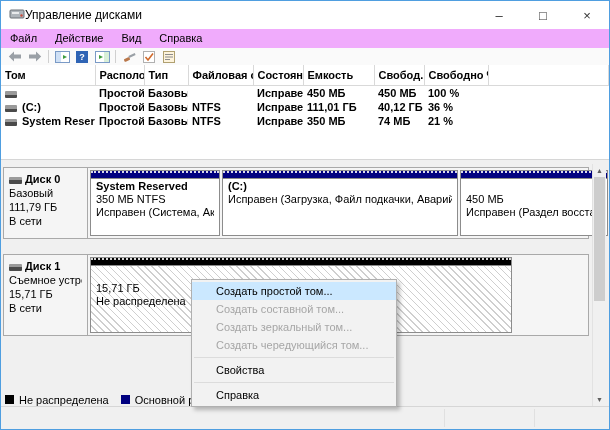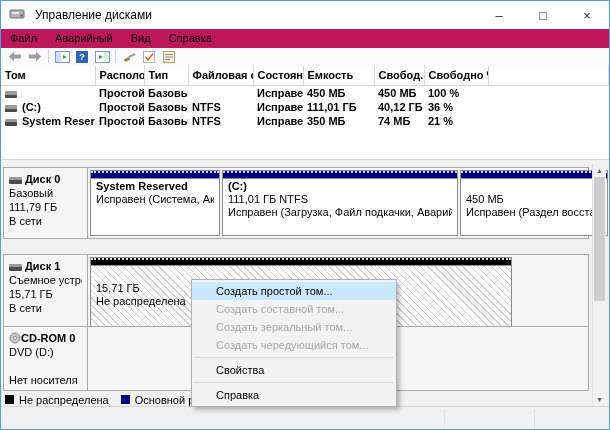--- a/index.html
+++ b/index.html
@@ -4,25 +4,25 @@
 <style>
   html,body{margin:0;padding:0;background:#fff;}
   .window{
     position:relative;width:610px;height:430px;box-sizing:border-box;
     border:1px solid #4f9ee0;background:#fff;overflow:hidden;
     font-family:"Liberation Sans",sans-serif;font-size:11px;color:#000;
   }
   
   .titlebar{position:absolute;top:0;left:0;right:0;height:28px;background:#fff;display:flex;align-items:center;}
   .app-icon{margin-left:8px;flex:0 0 auto;}
-  .title-text{margin-left:10px;font-size:12px;}
+  .title-text{margin-left:0;font-size:12px;}
   .controls{margin-left:auto;display:flex;height:100%;}
   .ctrl{width:44px;display:flex;align-items:center;justify-content:center;font-size:13px;color:#333;}
   
-  .menubar{position:absolute;top:28px;left:0;right:0;height:19px;background:#be185d;display:flex;align-items:center;}
+  .menubar{position:absolute;top:28px;left:0;right:0;height:19px;background:#f0abfc;display:flex;align-items:center;}
   .menu-item{padding:0 9px;line-height:19px;}
   
   .toolbar{position:absolute;top:47px;left:0;right:0;height:17px;background:#fafafa;border-bottom:1px solid #d9d9d9;display:flex;align-items:center;padding-left:4px;}
   .tb-btn{display:flex;align-items:center;justify-content:center;width:20px;height:16px;}
   .tb-sep{width:1px;height:13px;background:#d0d0d0;margin:0 3px;}
   .help-box{width:12px;height:12px;background:#2f64b5;color:#fff;font-weight:bold;font-size:9px;display:flex;align-items:center;justify-content:center;}
   
   .listpanel{position:absolute;top:64px;left:0;right:0;height:94px;background:#fff;overflow:hidden;}
   table.vols{border-collapse:collapse;table-layout:fixed;width:100%;}
   table.vols th{font-weight:bold;text-align:left;border-right:1px solid #d9d9d9;border-bottom:1px solid #d9d9d9;padding:2px 4px;height:16px;white-space:nowrap;overflow:hidden;}
@@ -87,21 +87,21 @@
     <span class="title-text">Управление дисками</span>
     <div class="controls">
       <div class="ctrl">–</div>
       <div class="ctrl">□</div>
       <div class="ctrl">×</div>
     </div>
   </div>
 
   <div class="menubar">
     <span class="menu-item">Файл</span>
-    <span class="menu-item">Аварийный</span>
+    <span class="menu-item">Действие</span>
     <span class="menu-item">Вид</span>
     <span class="menu-item">Справка</span>
   </div>
 
   <div class="toolbar">
     <span class="tb-btn">
       <svg width="14" height="11" viewBox="0 0 14 11">
           <path d="M6 0.5 L0.8 5.5 L6 10.5 L6 7.5 L13 7.5 L13 3.5 L6 3.5 Z" fill="#9aa0a6"></path>
         </svg>
     </span>
@@ -224,28 +224,28 @@
         <div class="disk-name"><span class="disk-hw-icon"></span><span>Диск 0</span></div>
         <div class="disk-meta">Базовый</div>
         <div class="disk-meta">111,79 ГБ</div>
         <div class="disk-meta">В сети</div>
       </div>
       <div class="disk-graph">
         <div class="part w-sr">
           <div class="part-bar" style="background-color: rgb(0, 0, 128);"></div>
           <div class="part-body">
             <div class="part-title">System Reserved</div>
+            <div class="part-line">350 МБ NTFS</div>
             <div class="part-line">Исправен (Система, Акти</div>
           </div>
         </div>
         <div class="part w-c">
           <div class="part-bar" style="background-color: rgb(0, 0, 128);"></div>
           <div class="part-body">
             <div class="part-title">(C:)</div>
-            <div class="part-line">111,01 ГБ NTFS</div>
             <div class="part-line">Исправен (Загрузка, Файл подкачки, Аварийный дам</div>
           </div>
         </div>
         <div class="part w-rec">
           <div class="part-bar" style="background-color: rgb(0, 0, 128);"></div>
           <div class="part-body">
             <div class="part-title"></div>
             <div class="part-line">450 МБ</div>
             <div class="part-line">Исправен (Раздел восстан</div>
           </div>
@@ -264,32 +264,20 @@
         <div class="part unalloc">
           <div class="part-bar" style="background-color: rgb(0, 0, 0);"></div>
           <div class="part-body unalloc-body">
             <div class="part-line">15,71 ГБ</div>
             <div class="part-line">Не распределена</div>
           </div>
         </div>
       </div>
     </div>
 
-    <div class="disk-row row-cdrom">
-      <div class="disk-label">
-        <div class="disk-name"><span><svg width="12" height="12" viewBox="0 0 12 12" style="vertical-align:-2px">
-                <circle cx="6" cy="6" r="5" fill="#c9c9c9" stroke="#8a8a8a"></circle>
-                <circle cx="6" cy="6" r="1.6" fill="#f0f0f0" stroke="#9a9a9a"></circle>
-              </svg></span><span>CD-ROM 0</span></div>
-        <div class="disk-meta">DVD (D:)</div>
-        <div class="disk-meta">&nbsp;</div>
-        <div class="disk-meta">Нет носителя</div>
-      </div>
-      <div class="disk-graph"></div>
-    </div>
 
     <div class="legend">
       <span class="legend-entry">
         <span class="legend-swatch" style="background-color: rgb(0, 0, 0);"></span>
         <span>Не распределена</span>
       </span>
       <span class="legend-entry">
         <span class="legend-swatch" style="background-color: rgb(0, 0, 128);"></span>
         <span>Основной раздел</span>
       </span>

